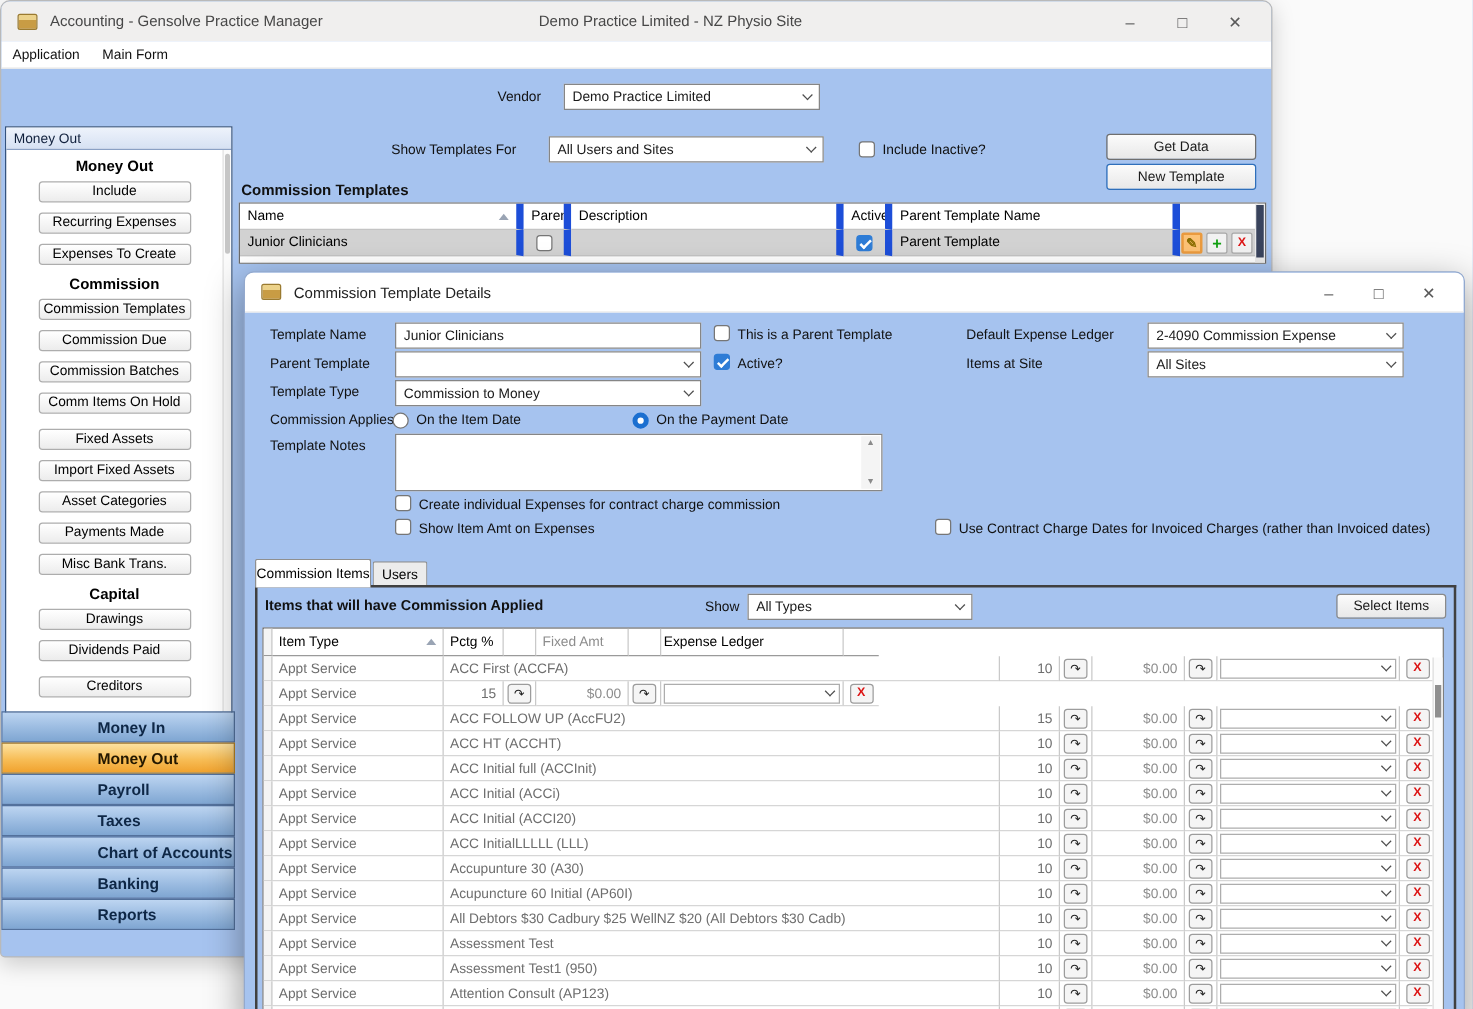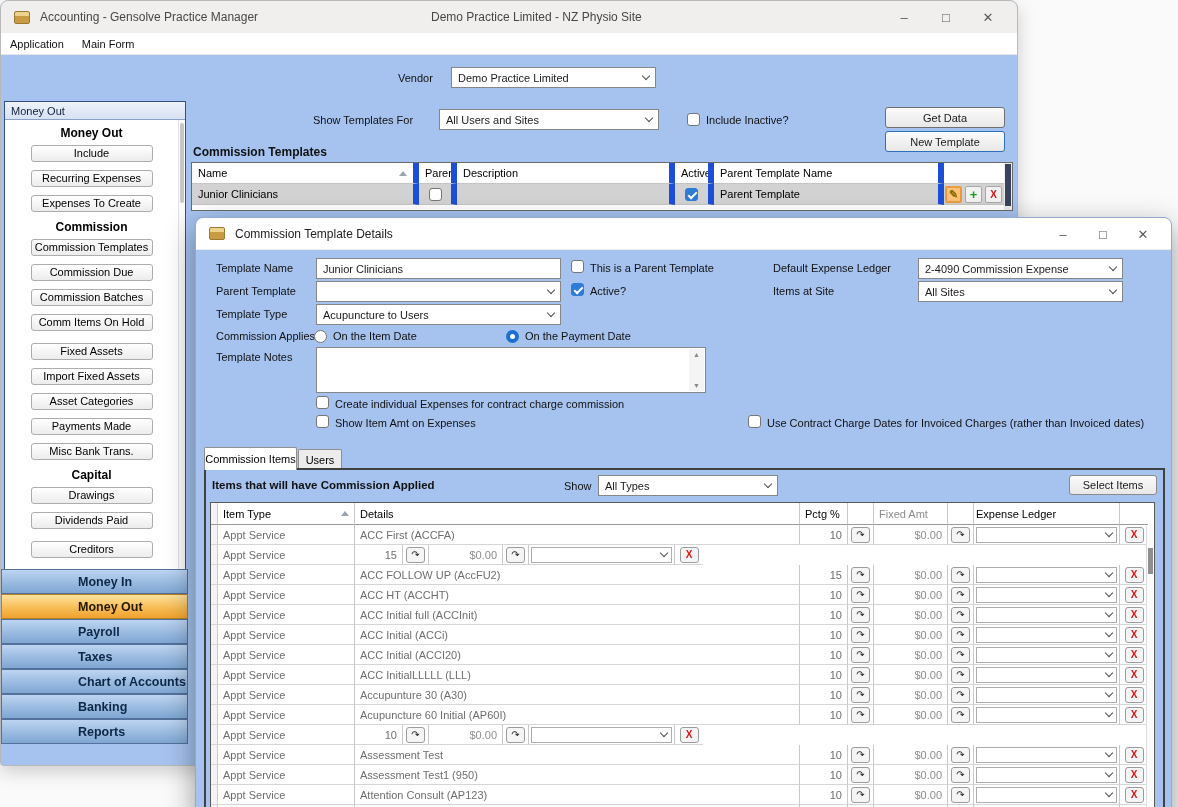--- a/index.html
+++ b/index.html
@@ -264,21 +264,21 @@
   <span class="cb checked" style="left:375px; top:65px;"></span>
   <span class="lbl" style="left:394px; top:67px;">Active?</span>
   <span class="lbl" style="left:577px; top:67px;">Items at Site</span>
   <div class="dd" style="left:722px; top:63px; width:205px;">
     <span>All Sites</span>
       <i class="chev"></i>
   </div>
 
   <span class="lbl" style="left:20px; top:90px;">Template Type</span>
   <div class="dd" style="left:120px; top:86px; width:245px;">
-    <span>Acupuncture to Users</span>
+    <span>Commission to Money</span>
       <i class="chev"></i>
   </div>
 
   <span class="lbl" style="left:20px; top:112px;">Commission Applies</span>
   <span class="radio" style="left:118px; top:112px;"></span>
   <span class="lbl" style="left:137px; top:112px;">On the Item Date</span>
   <span class="radio on" style="left:310px; top:112px;"></span>
   <span class="lbl" style="left:329px; top:112px;">On the Payment Date</span>
 
   <span class="lbl" style="left:20px; top:133px;">Template Notes</span>
@@ -309,21 +309,20 @@
     </div>
     <div class="wbtn" style="right:6px; top:5px; width:88px; height:20px;">Select Items</div>
 
     <div id="items-grid">
       <div class="irow ihead">
         <div class="c sel"></div>
         <div class="c t">
             <span>Item Type</span>
             <i class="tri-up"></i>
           </div>
-        <div class="c d">Details</div>
         <div class="c p">Pctg %</div>
         <div class="c b1"></div>
         <div class="c f">Fixed Amt</div>
         <div class="c b2"></div>
         <div class="c l">Expense Ledger</div>
         <div class="c x" style="border-right:none;"></div>
       </div>
       <div id="items-rows">
           <div class="irow">
             <div class="c sel"></div>
@@ -530,20 +529,21 @@
                 <i class="chev"></i>
               </span>
             </div>
             <div class="c x" style="border-right: none;">
               <span class="mini del">X</span>
             </div>
           </div>
           <div class="irow">
             <div class="c sel"></div>
             <div class="c t">Appt Service</div>
+            <div class="c d">All Debtors $30 Cadbury $25 WellNZ $20 (All Debtors $30 Cadb)</div>
             <div class="c p">10</div>
             <div class="c b1">
               <span class="mini">↷</span>
             </div>
             <div class="c f">$0.00</div>
             <div class="c b2">
               <span class="mini">↷</span>
             </div>
             <div class="c l">
               <span class="dd2">

